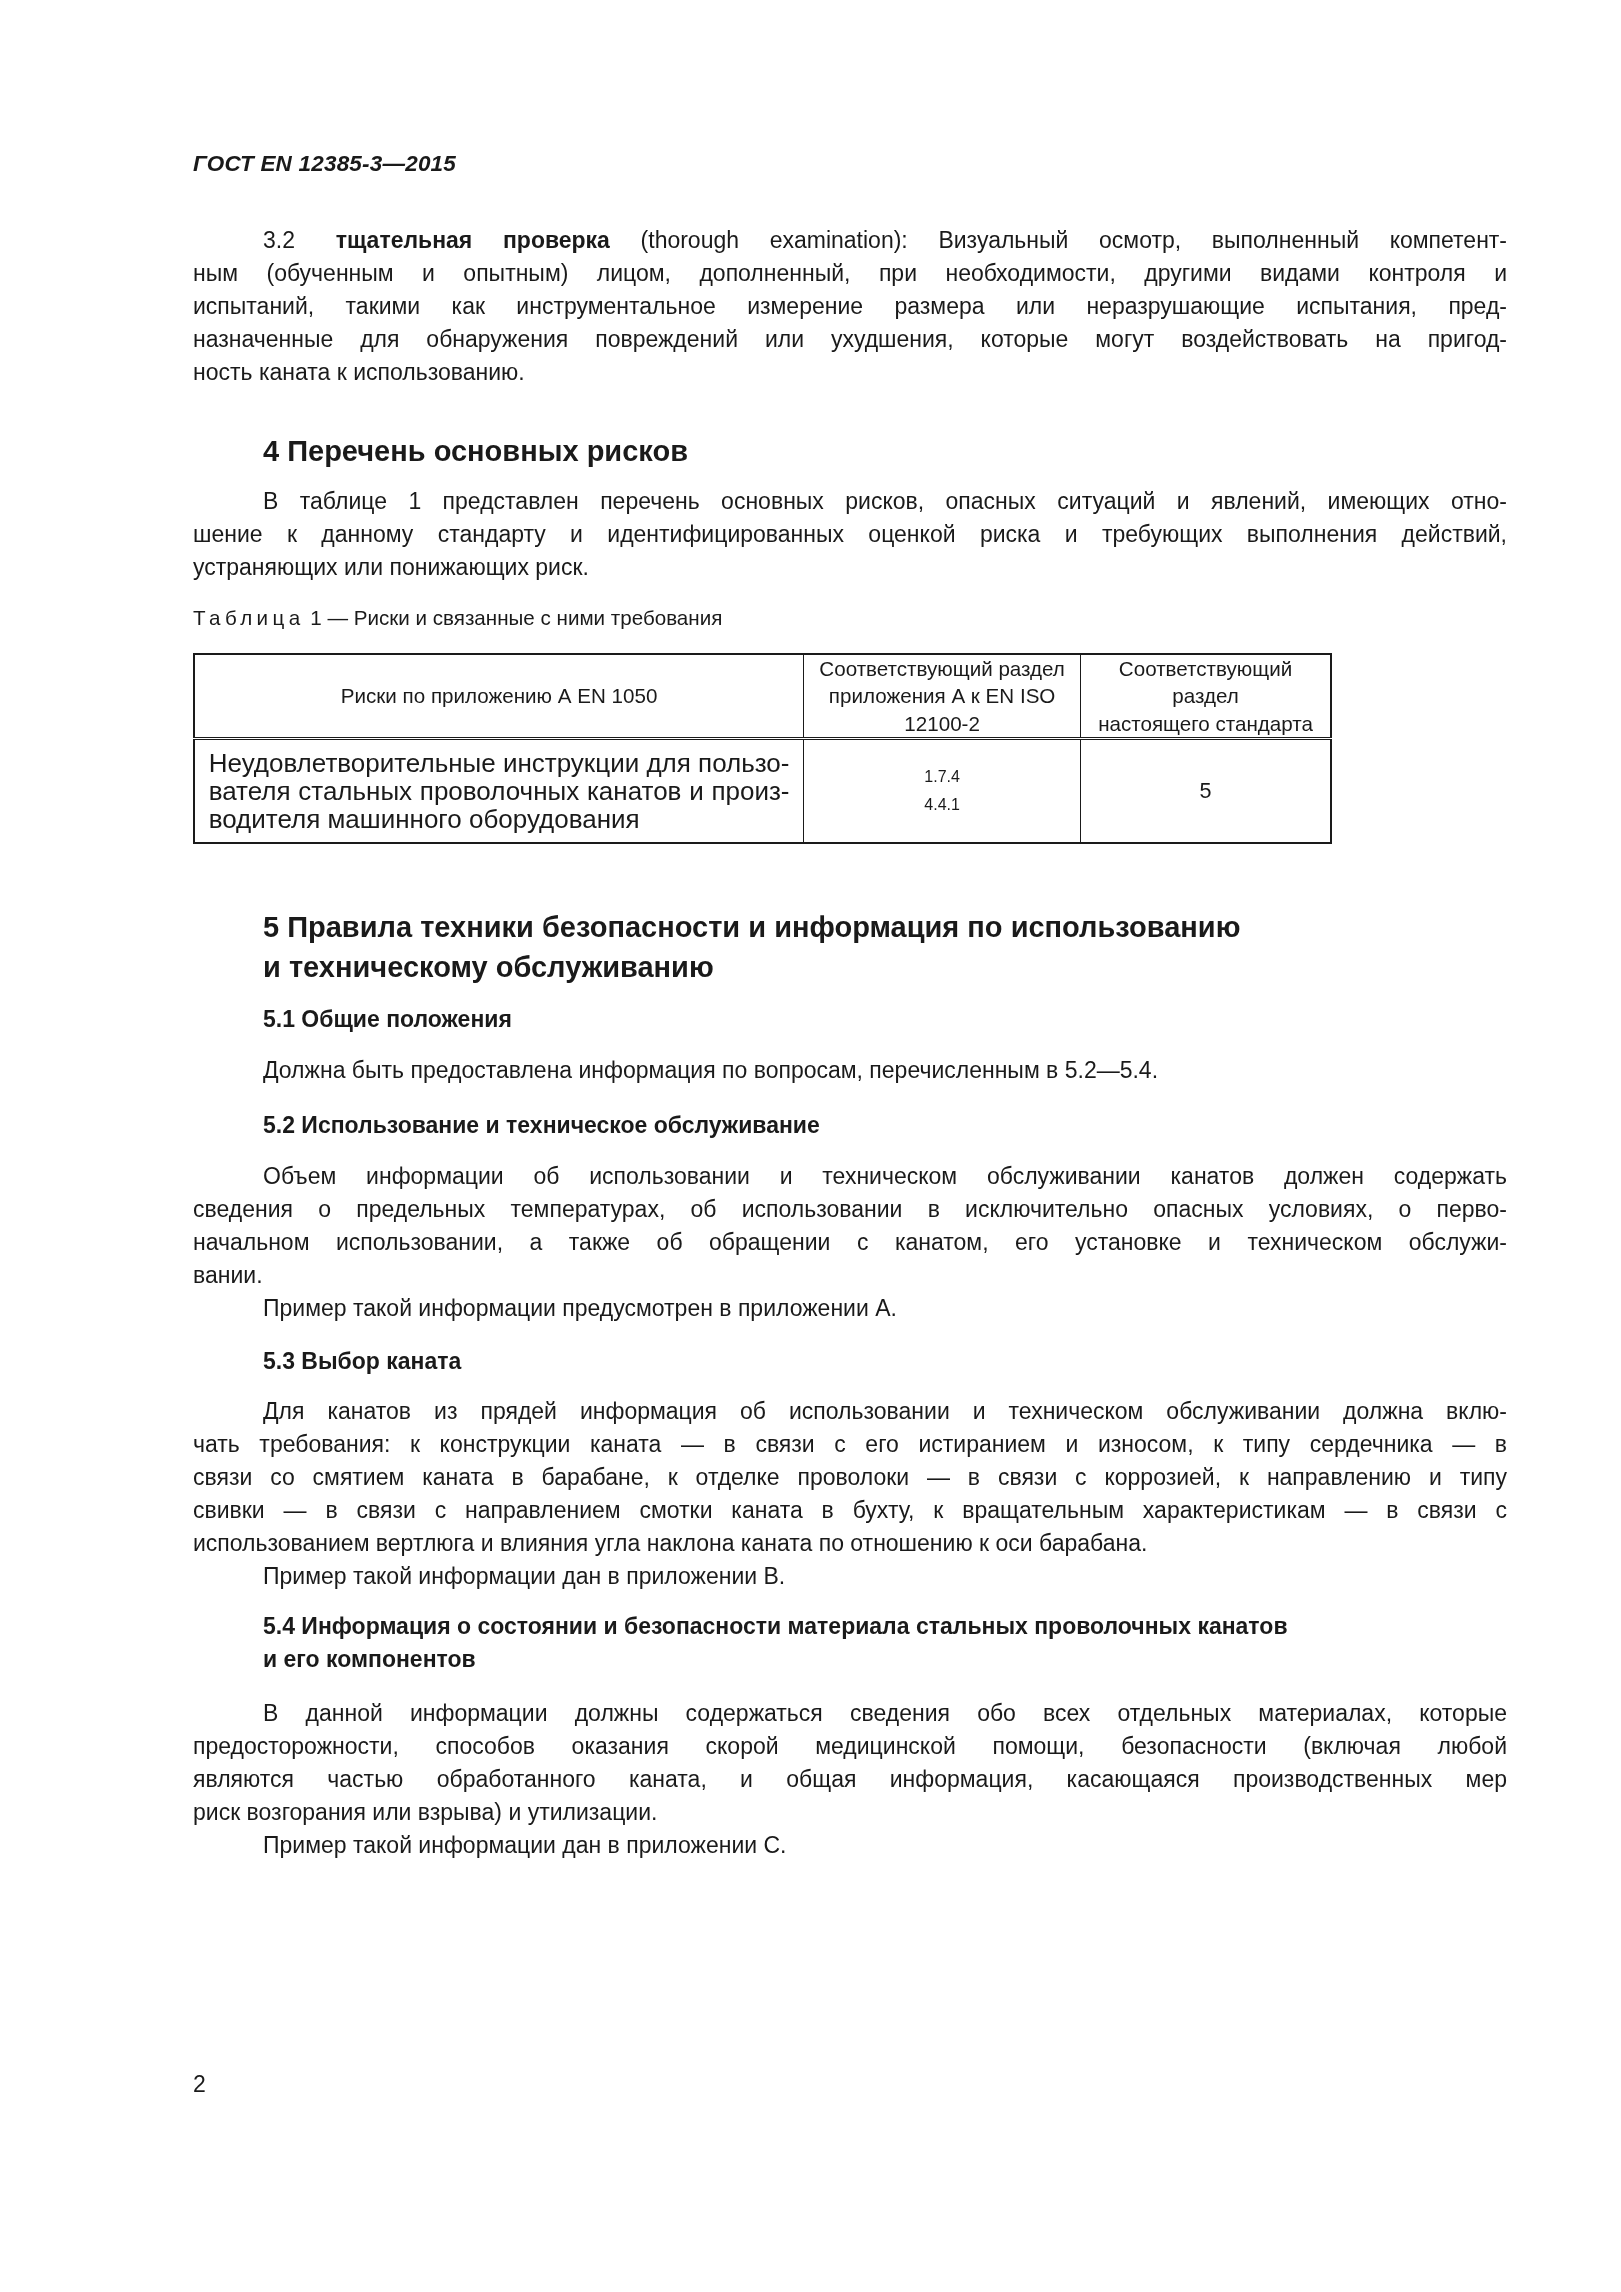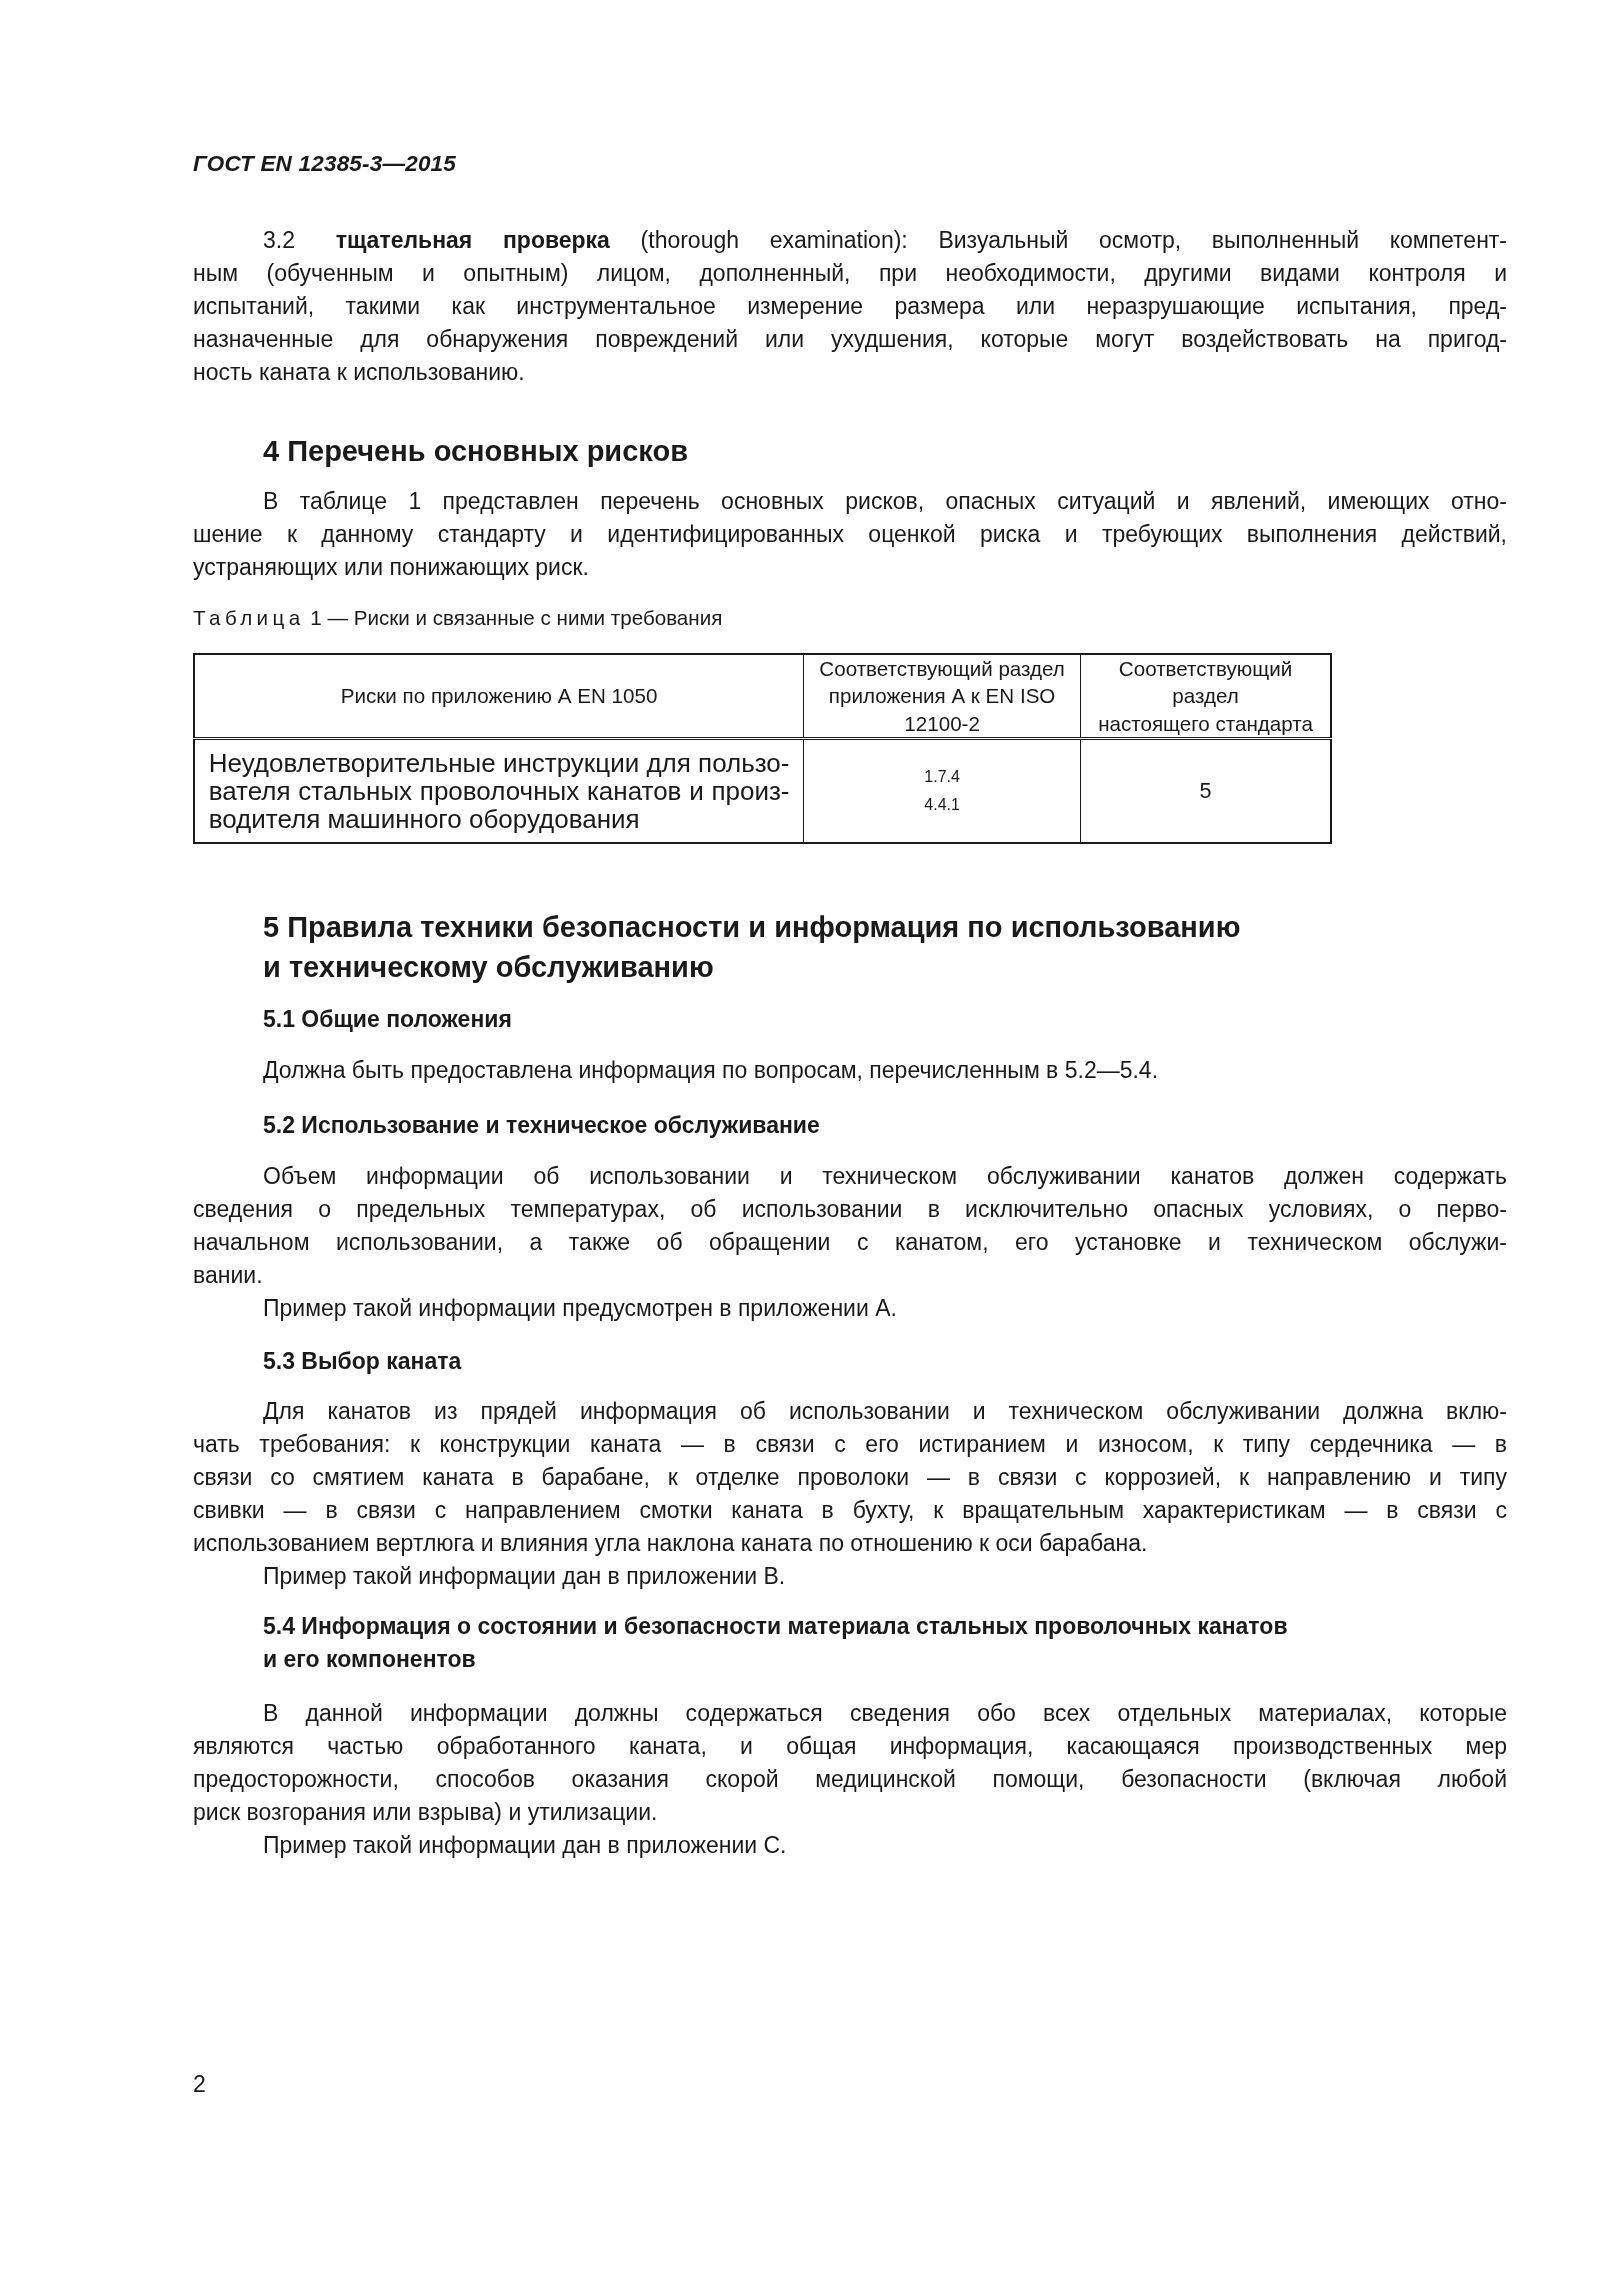--- a/index.html
+++ b/index.html
@@ -116,20 +116,20 @@
   <span class="line last">использованием вертлюга и влияния угла наклона каната по отношению к оси барабана.</span>
   <span class="line ind last">Пример такой информации дан в приложении В.</span>
 </div>
 
 <div class="h2" style="top:1610px">
   <span style="display:block">5.4 Информация о состоянии и безопасности материала стальных проволочных канатов</span>
   <span style="display:block">и его компонентов</span>
 </div>
 <div class="para" style="top:1697px">
   <span class="line ind">В данной информации должны содержаться сведения обо всех отдельных материалах, которые</span>
+  <span class="line">предосторожности, способов оказания скорой медицинской помощи, безопасности (включая любой</span>
   <span class="line">являются частью обработанного каната, и общая информация, касающаяся производственных мер</span>
-  <span class="line">предосторожности, способов оказания скорой медицинской помощи, безопасности (включая любой</span>
   <span class="line last">риск возгорания или взрыва) и утилизации.</span>
   <span class="line ind last">Пример такой информации дан в приложении С.</span>
 </div>
 
 <div class="pagenum">2</div>
 
 
 </body></html>

